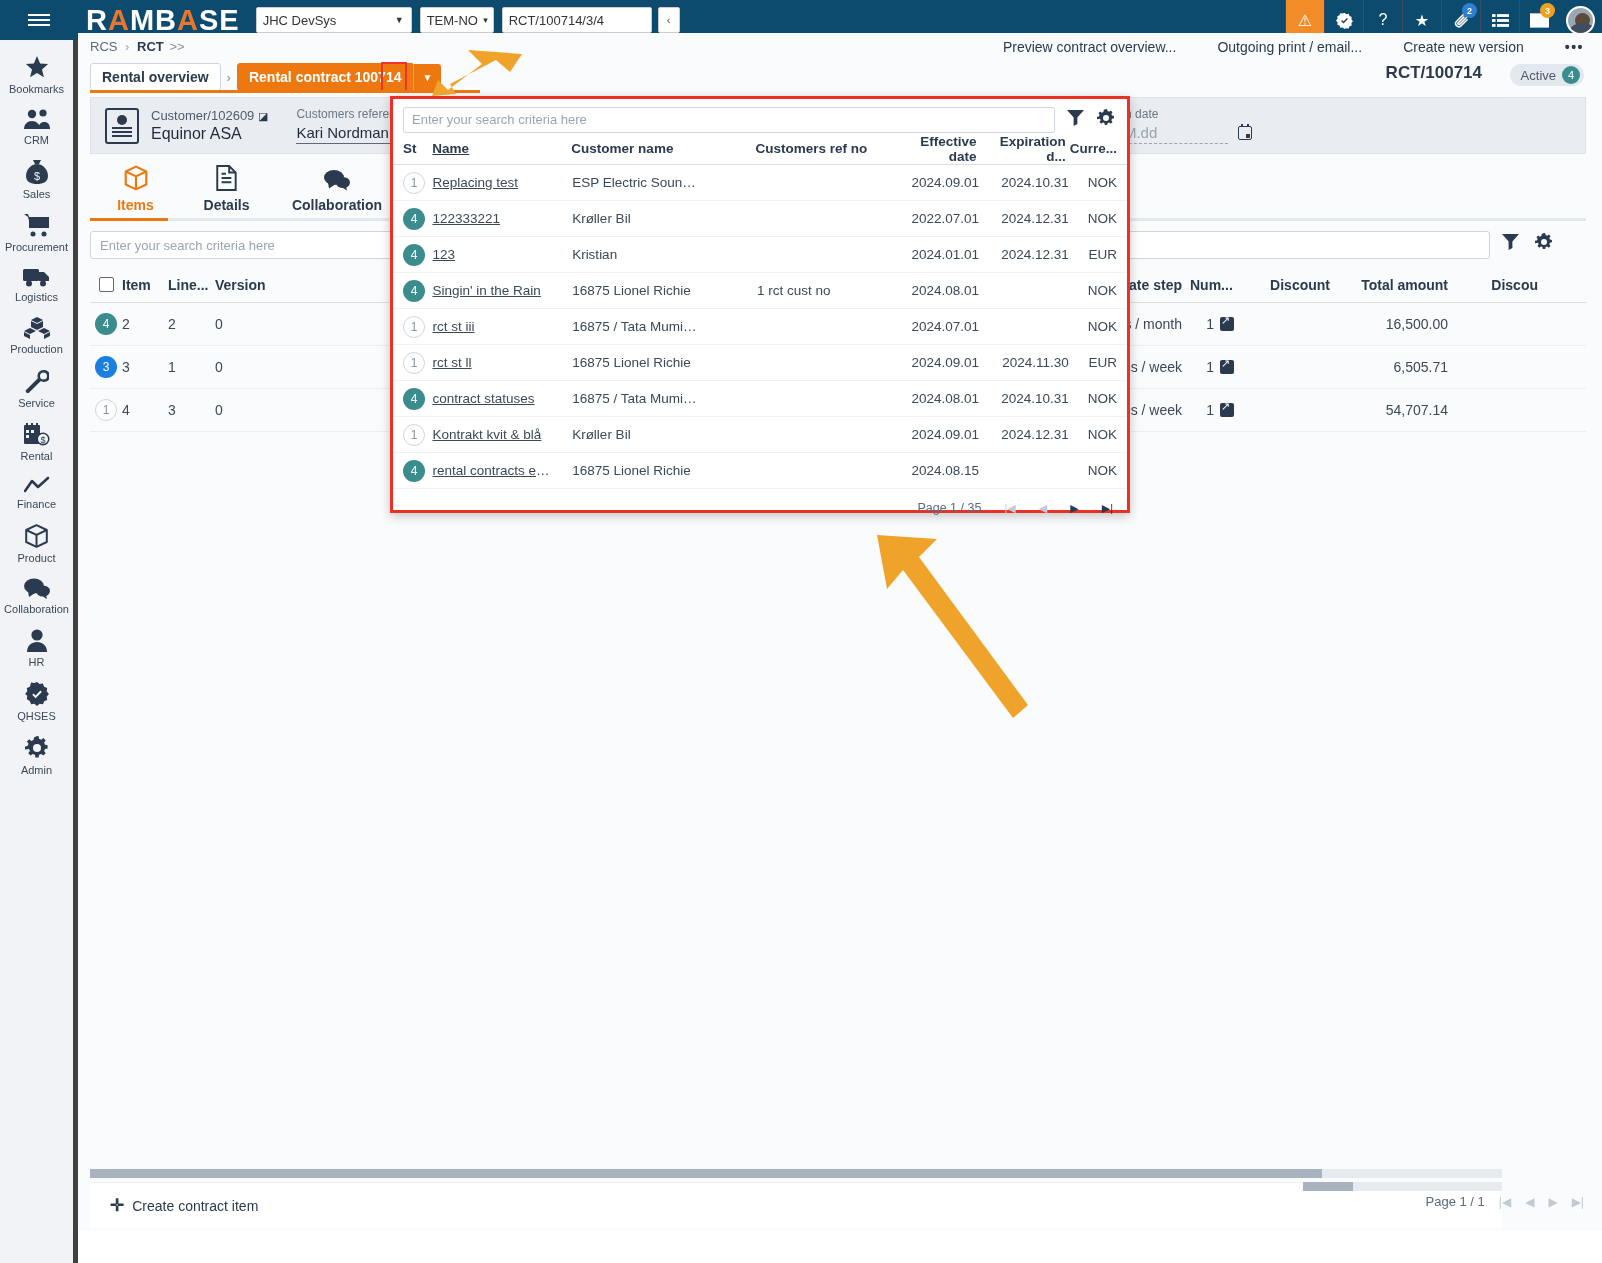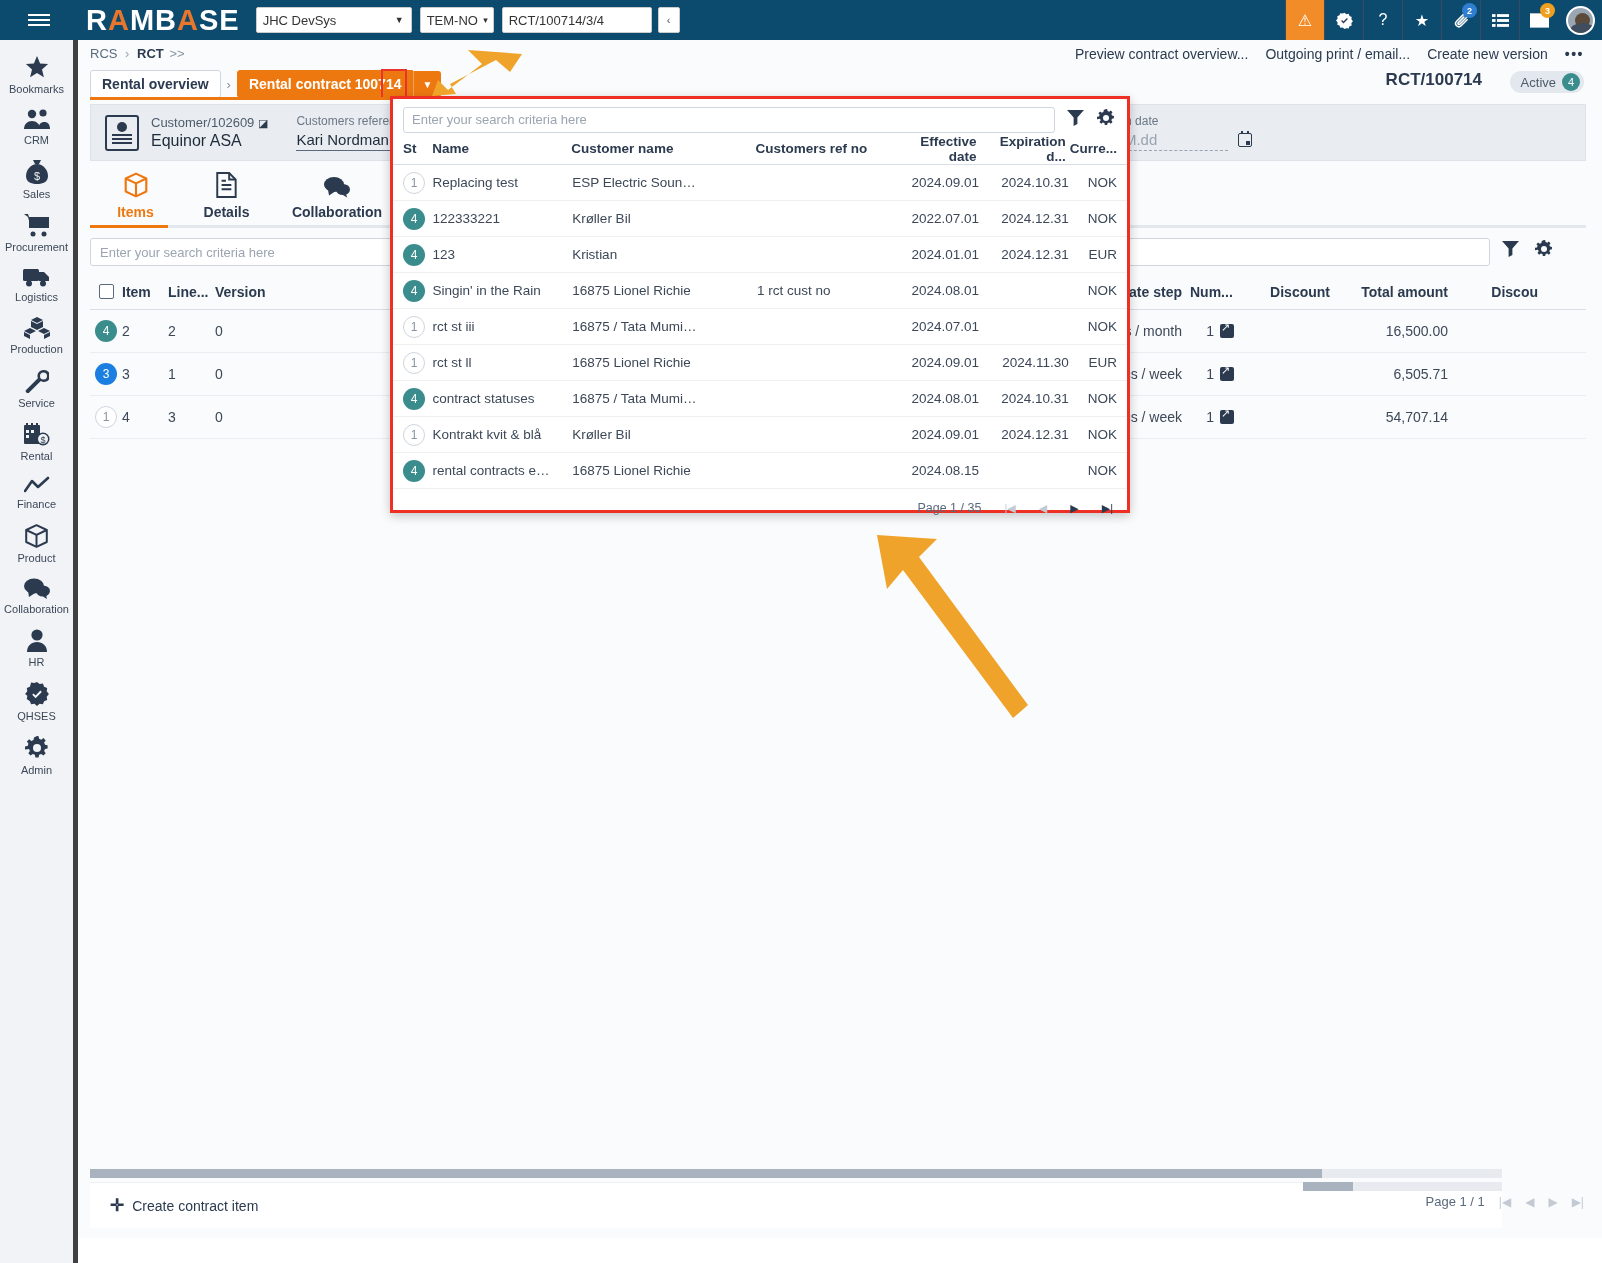--- a/index.html
+++ b/index.html
@@ -83,30 +83,30 @@
     display: flex; flex-direction: column; align-items: center; padding-top: 8px;
   }
   .side-item {
     width: 78px; padding: 8px 0 6px; display: flex; flex-direction: column;
     align-items: center; cursor: pointer;
   }
   .side-item .ico { color: #2b3a4f; display: block; line-height: 0; }
   .side-item .lbl { font-size: 11px; color: #3c4858; margin-top: 4px; text-align: center; }
 
   
-  .content { position: absolute; left: 78px; top: 40px; width: 1524px; height: 1198px; background: #fafbfc; }
+  .content { position: absolute; left: 78px; top: 33px; width: 1524px; height: 1198px; background: #fafbfc; }
 
   .crumbrow { position: absolute; left: 12px; top: 6px; font-size: 13px; color: #667; }
   .crumbrow .c1 { color: #5b6b7d; }
   .crumbrow .sep { color: #9aa5b1; margin: 0 4px; }
   .crumbrow .c2 { color: #2b3a4f; font-weight: bold; }
   .crumbrow .c3 { color: #8894a2; margin-left: 2px; }
 
   .actionrow { position: absolute; right: 18px; top: 6px; font-size: 14px; color: #2b3a4f; display: flex; gap: 17px; }
-  .actionrow span { cursor: pointer; }
+  .actionrow span { cursor: pointer; margin-left: 24px; }
   .dots { letter-spacing: 1.5px; font-weight: bold; }
 
   .tabsrow { position: absolute; left: 12px; top: 30px; display: flex; align-items: center; }
   .tabchip {
     border: 1px solid #cfd6de; background: #ffffff; border-radius: 3px;
     font-size: 14px; font-weight: bold; color: #2b3a4f; padding: 5px 11px; cursor: pointer;
   }
   .tabsep { margin: 0 6px; color: #8894a2; font-size: 13px; }
   .tabchip.active {
     background: #ee7810; color: #ffffff; border-color: #ee7810; border-radius: 3px 0 0 3px;
@@ -228,21 +228,21 @@
     flex: 1; height: 26px; border: 1px solid #cfd6de; border-radius: 3px;
     display: flex; align-items: center; padding: 0 8px; font-size: 13px; color: #9aa5b1; background: #fff;
   }
   .dd-icons { display: flex; align-items: center; gap: 13px; margin-left: 12px; margin-right: 2px; }
   .dd-table { width: 100%; }
   .dd-head { display: flex; align-items: center; height: 32px; border-bottom: 1px solid #d8dee5;
     font-size: 13.5px; font-weight: bold; color: #2b3a4f; padding: 0 10px; }
   .dd-row { display: flex; align-items: center; height: 36px; border-bottom: 1px solid #eef1f4;
     font-size: 13.5px; color: #3c4858; padding: 0 10px; cursor: pointer; }
   .d-st { width: 32px; display: flex; }
-  .d-name { width: 150px; overflow: hidden; white-space: nowrap; text-overflow: ellipsis; padding-right: 18px;}
+  .d-name { width: 150px; overflow: hidden; white-space: nowrap; text-overflow: ellipsis; padding-right: 18px; text-decoration: underline;}
   .d-cust { width: 148px; overflow: hidden; white-space: nowrap; text-overflow: ellipsis; padding-right: 6px;}
   .d-ref { width: 148px; overflow: hidden; white-space: nowrap; margin-left: 48px; }
   .d-eff { width: 97px; text-align: right; padding-right: 4px;}
   .d-exp { width: 97px; text-align: right; padding-right: 4px;}
   .d-cur { width: 48px; text-align: right; }
   .dd-foot { display: flex; align-items: center; justify-content: flex-end; gap: 23px;
     font-size: 12.5px; color: #5a6a7d; padding: 12px 14px 0 0; }
   .dd-foot .pgbtn { font-size: 11px; }
   .dd-foot .pgbtn.on { color: #2b3a4f; }
 

